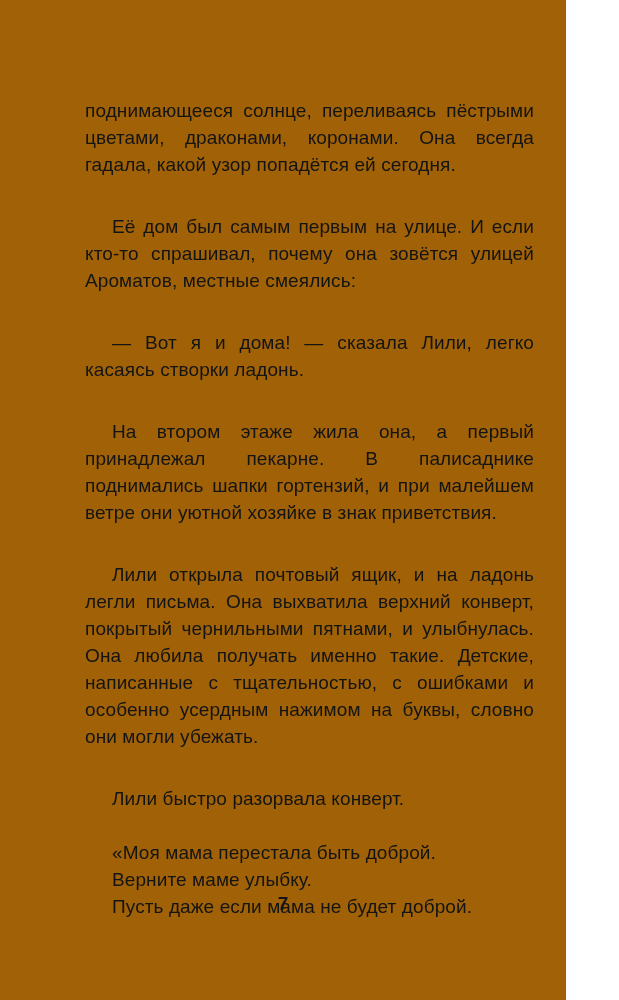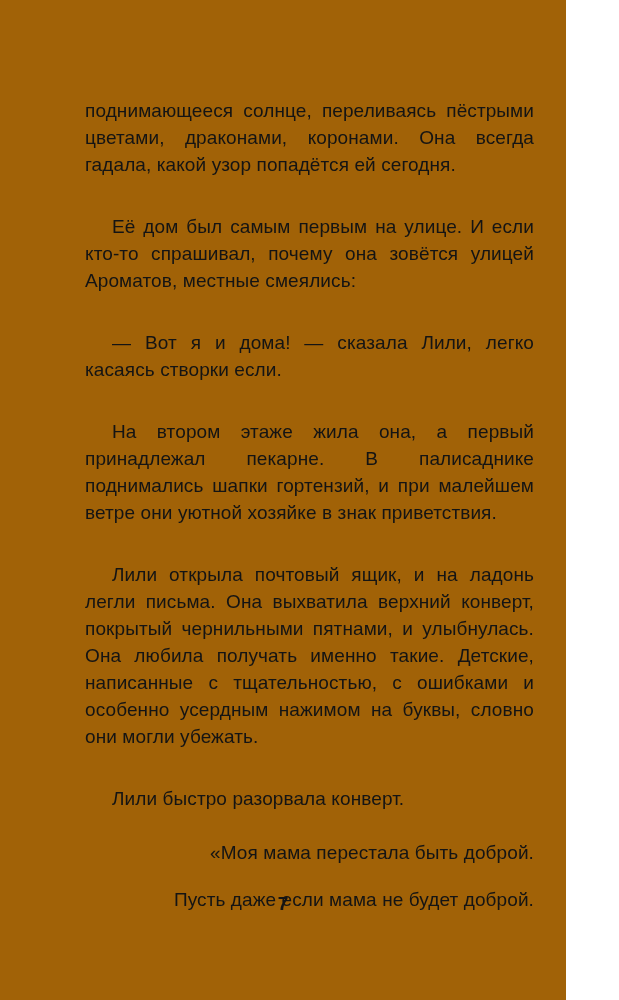--- a/index.html
+++ b/index.html
@@ -31,47 +31,47 @@
     padding: 0;
   }
   p.indent {
     text-indent: 27px;
     margin-top: 35px;
   }
   .letter {
     margin-top: 27px;
   }
   .letter p {
-    text-align: right;
+    text-align: left;
     text-indent: 27px;
-    margin-top: 20px;
   }
   .page-number {
     position: absolute;
     left: 0;
     right: 0;
     top: 893px;
     text-align: center;
     font-size: 19px;
     font-weight: bold;
     color: #141414;
   }
 </style>
 </head>
 <body>
 
 <div class="page">
   <div class="text-block">
     <p class="para">поднимающееся солнце, переливаясь пёстрыми цветами, драконами, коронами. Она всегда гадала, какой узор попадётся ей сегодня.</p>
     <p class="para indent">Её дом был самым первым на улице. И если кто-то спрашивал, почему она зовётся улицей Ароматов, местные смеялись:</p>
-    <p class="para indent">— Вот я и дома! — сказала Лили, легко касаясь створки если.</p>
+    <p class="para indent">— Вот я и дома! — сказала Лили, легко касаясь створки ладонь.</p>
     <p class="para indent">На втором этаже жила она, а первый принадлежал пекарне. В палисаднике поднимались шапки гортензий, и при малейшем ветре они уютной хозяйке в знак приветствия.</p>
     <p class="para indent">Лили открыла почтовый ящик, и на ладонь легли письма. Она выхватила верхний конверт, покрытый чернильными пятнами, и улыбнулась. Она любила получать именно такие. Детские, написанные с тщательностью, с ошибками и особенно усердным нажимом на буквы, словно они могли убежать.</p>
     <p class="para indent">Лили быстро разорвала конверт.</p>
 
     <div class="letter">
       <p>«Моя мама перестала быть доброй.</p>
+      <p>Верните маме улыбку.</p>
       <p>Пусть даже если мама не будет доброй.</p>
     </div>
   </div>
 
   <div class="page-number">7</div>
 </div>
 
 </body></html>

